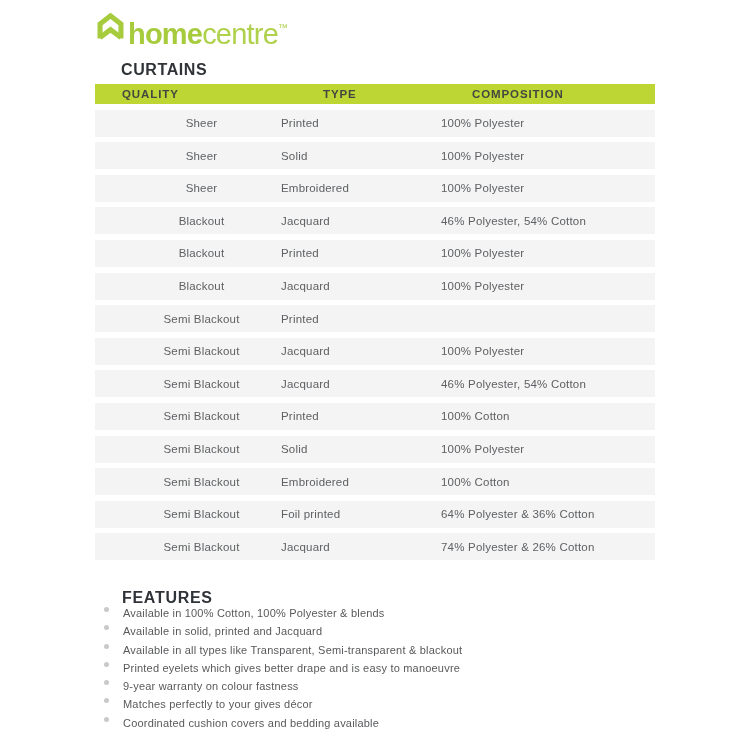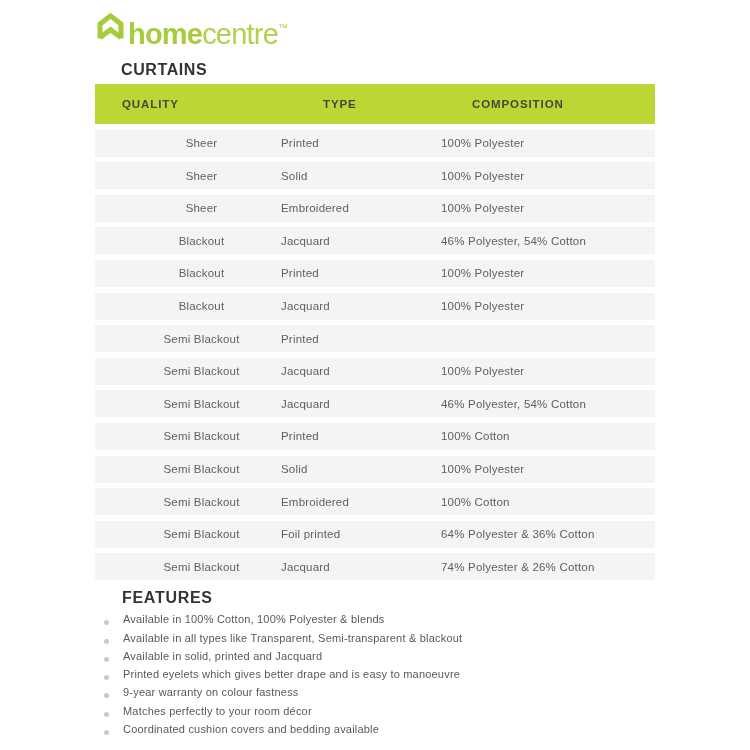--- a/index.html
+++ b/index.html
@@ -31,21 +31,21 @@
   }
   .features-title {
     position: absolute; left: 122px; top: 589px;
     font-size: 16px; font-weight: 700; letter-spacing: 0.7px;
     color: var(--heading-text, #303338);
   }
 
   
   .spec-table { position: absolute; left: 95px; top: 84px; width: 560px; }
   .thead {
-    height: 40px; margin-bottom: 5.6px;
+    height: 20px; margin-bottom: 5.6px;
     background: var(--header-green, #bed634);
     display: grid; grid-template-columns: 186px 160px 214px;
     align-items: center;
     font-size: 11.5px; font-weight: 700; letter-spacing: 0.9px;
     color: var(--header-text, #43483f);
   }
   .th-quality { padding-left: 27px; }
   .th-type { padding-left: 7px; margin-left: 35px; }
   .th-composition { padding-left: 31px; }
   .trow {
@@ -53,21 +53,21 @@
     background: var(--row-bg, #f4f4f4);
     display: grid; grid-template-columns: 186px 160px 214px;
     align-items: center;
     font-size: 11.5px; letter-spacing: 0.2px;
     color: var(--row-text, #5e6063);
   }
   .td-0 { padding-left: 27px; text-align: center; }
 
   
   .features-list { position: absolute; left: 95px; top: 607px; width: 600px; }
-  .feature-item { display: flex; align-items: flex-end; height: 18.3px; }
+  .feature-item { display: flex; align-items: flex-start; height: 18.3px; }
   .bullet {
     flex: 0 0 auto; width: 5px; height: 5px; border-radius: 50%;
     background: var(--bullet-gray, #c9c9c9);
     margin-left: 9px; margin-right: 14px;
   }
   .feature-text { font-size: 11px; letter-spacing: 0.2px; color: var(--feature-text, #58595b); }
 </style>
 </head>
 <body>
 
@@ -161,35 +161,35 @@
 </div>
 
 <div class="features-title">FEATURES</div>
 <div class="features-list" id="features-list">
     <div class="feature-item">
       <span class="bullet"></span>
       <span class="feature-text">Available in 100% Cotton, 100% Polyester &amp; blends</span>
     </div>
     <div class="feature-item">
       <span class="bullet"></span>
-      <span class="feature-text">Available in all types like Transparent, Semi-transparent &amp; blackout</span>
+      <span class="feature-text">Available in solid, printed and Jacquard</span>
     </div>
     <div class="feature-item">
       <span class="bullet"></span>
-      <span class="feature-text">Available in solid, printed and Jacquard</span>
+      <span class="feature-text">Available in all types like Transparent, Semi-transparent &amp; blackout</span>
     </div>
     <div class="feature-item">
       <span class="bullet"></span>
       <span class="feature-text">Printed eyelets which gives better drape and is easy to manoeuvre</span>
     </div>
     <div class="feature-item">
       <span class="bullet"></span>
       <span class="feature-text">9-year warranty on colour fastness</span>
     </div>
     <div class="feature-item">
       <span class="bullet"></span>
-      <span class="feature-text">Matches perfectly to your room décor</span>
+      <span class="feature-text">Matches perfectly to your gives décor</span>
     </div>
     <div class="feature-item">
       <span class="bullet"></span>
       <span class="feature-text">Coordinated cushion covers and bedding available</span>
     </div>
   </div>
 
 </body></html>

